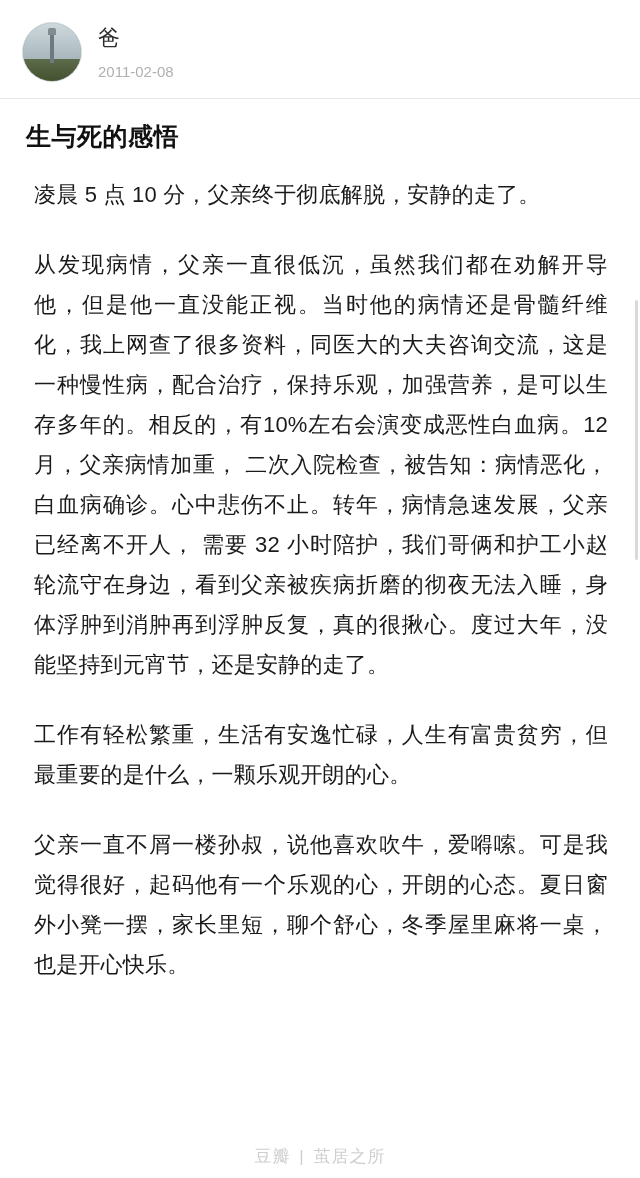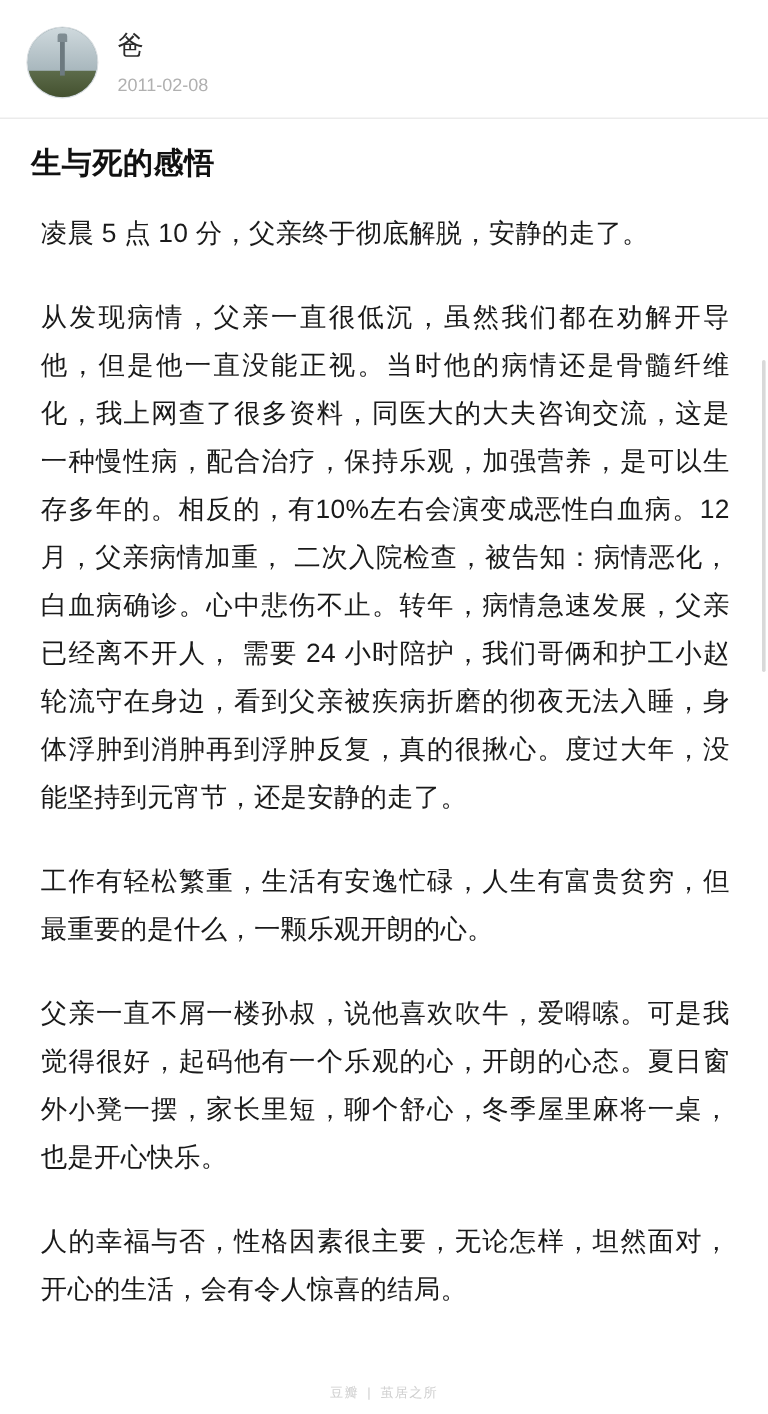--- a/index.html
+++ b/index.html
@@ -107,21 +107,21 @@
   .para:last-child {
     margin-bottom: 0;
   }
   
   .footer {
     position: absolute;
     left: 0;
     right: 0;
     bottom: 10px;
     text-align: center;
-    font-size: 11px;
+    font-size: 17px;
     color: #cfcfcf;
     letter-spacing: 1px;
   }
   .footer .wm-sep {
     display: inline-block;
     margin: 0 3px;
   }
   
   .scrollbar {
     position: absolute;
@@ -155,24 +155,23 @@
       <div class="author-name">爸</div>
       <div class="post-date">2011-02-08</div>
     </div>
   </div>
 
   <div class="divider"></div>
 
   <div class="article">
     <h1 class="article-title">生与死的感悟</h1>
     <p class="para">凌晨 5 点 10 分，父亲终于彻底解脱，安静的走了。</p>
-    <p class="para">从发现病情，父亲一直很低沉，虽然我们都在劝解开导他，但是他一直没能正视。当时他的病情还是骨髓纤维化，我上网查了很多资料，同医大的大夫咨询交流，这是一种慢性病，配合治疗，保持乐观，加强营养，是可以生存多年的。相反的，有10%左右会演变成恶性白血病。12月，父亲病情加重， 二次入院检查，被告知：病情恶化，白血病确诊。心中悲伤不止。转年，病情急速发展，父亲已经离不开人， 需要 24 小时陪护，我们哥俩和护工小赵轮流守在身边，看到父亲被疾病折磨的彻夜无法入睡，身体浮肿到消肿再到浮肿反复，真的很揪心。度过大年，没能坚持到元宵节，还是安静的走了。</p>
+    <p class="para">从发现病情，父亲一直很低沉，虽然我们都在劝解开导他，但是他一直没能正视。当时他的病情还是骨髓纤维化，我上网查了很多资料，同医大的大夫咨询交流，这是一种慢性病，配合治疗，保持乐观，加强营养，是可以生存多年的。相反的，有10%左右会演变成恶性白血病。12月，父亲病情加重， 二次入院检查，被告知：病情恶化，白血病确诊。心中悲伤不止。转年，病情急速发展，父亲已经离不开人， 需要 32 小时陪护，我们哥俩和护工小赵轮流守在身边，看到父亲被疾病折磨的彻夜无法入睡，身体浮肿到消肿再到浮肿反复，真的很揪心。度过大年，没能坚持到元宵节，还是安静的走了。</p>
     <p class="para">工作有轻松繁重，生活有安逸忙碌，人生有富贵贫穷，但最重要的是什么，一颗乐观开朗的心。</p>
     <p class="para">父亲一直不屑一楼孙叔，说他喜欢吹牛，爱嘚嗦。可是我觉得很好，起码他有一个乐观的心，开朗的心态。夏日窗外小凳一摆，家长里短，聊个舒心，冬季屋里麻将一桌，也是开心快乐。</p>
-    <p class="para">人的幸福与否，性格因素很主要，无论怎样，坦然面对，开心的生活，会有令人惊喜的结局。</p>
   </div>
 
   <div class="scrollbar"></div>
 
   <div class="footer">
     <span>豆瓣</span>
     <span class="wm-sep">|</span>
     <span>茧居之所</span>
   </div>
 

